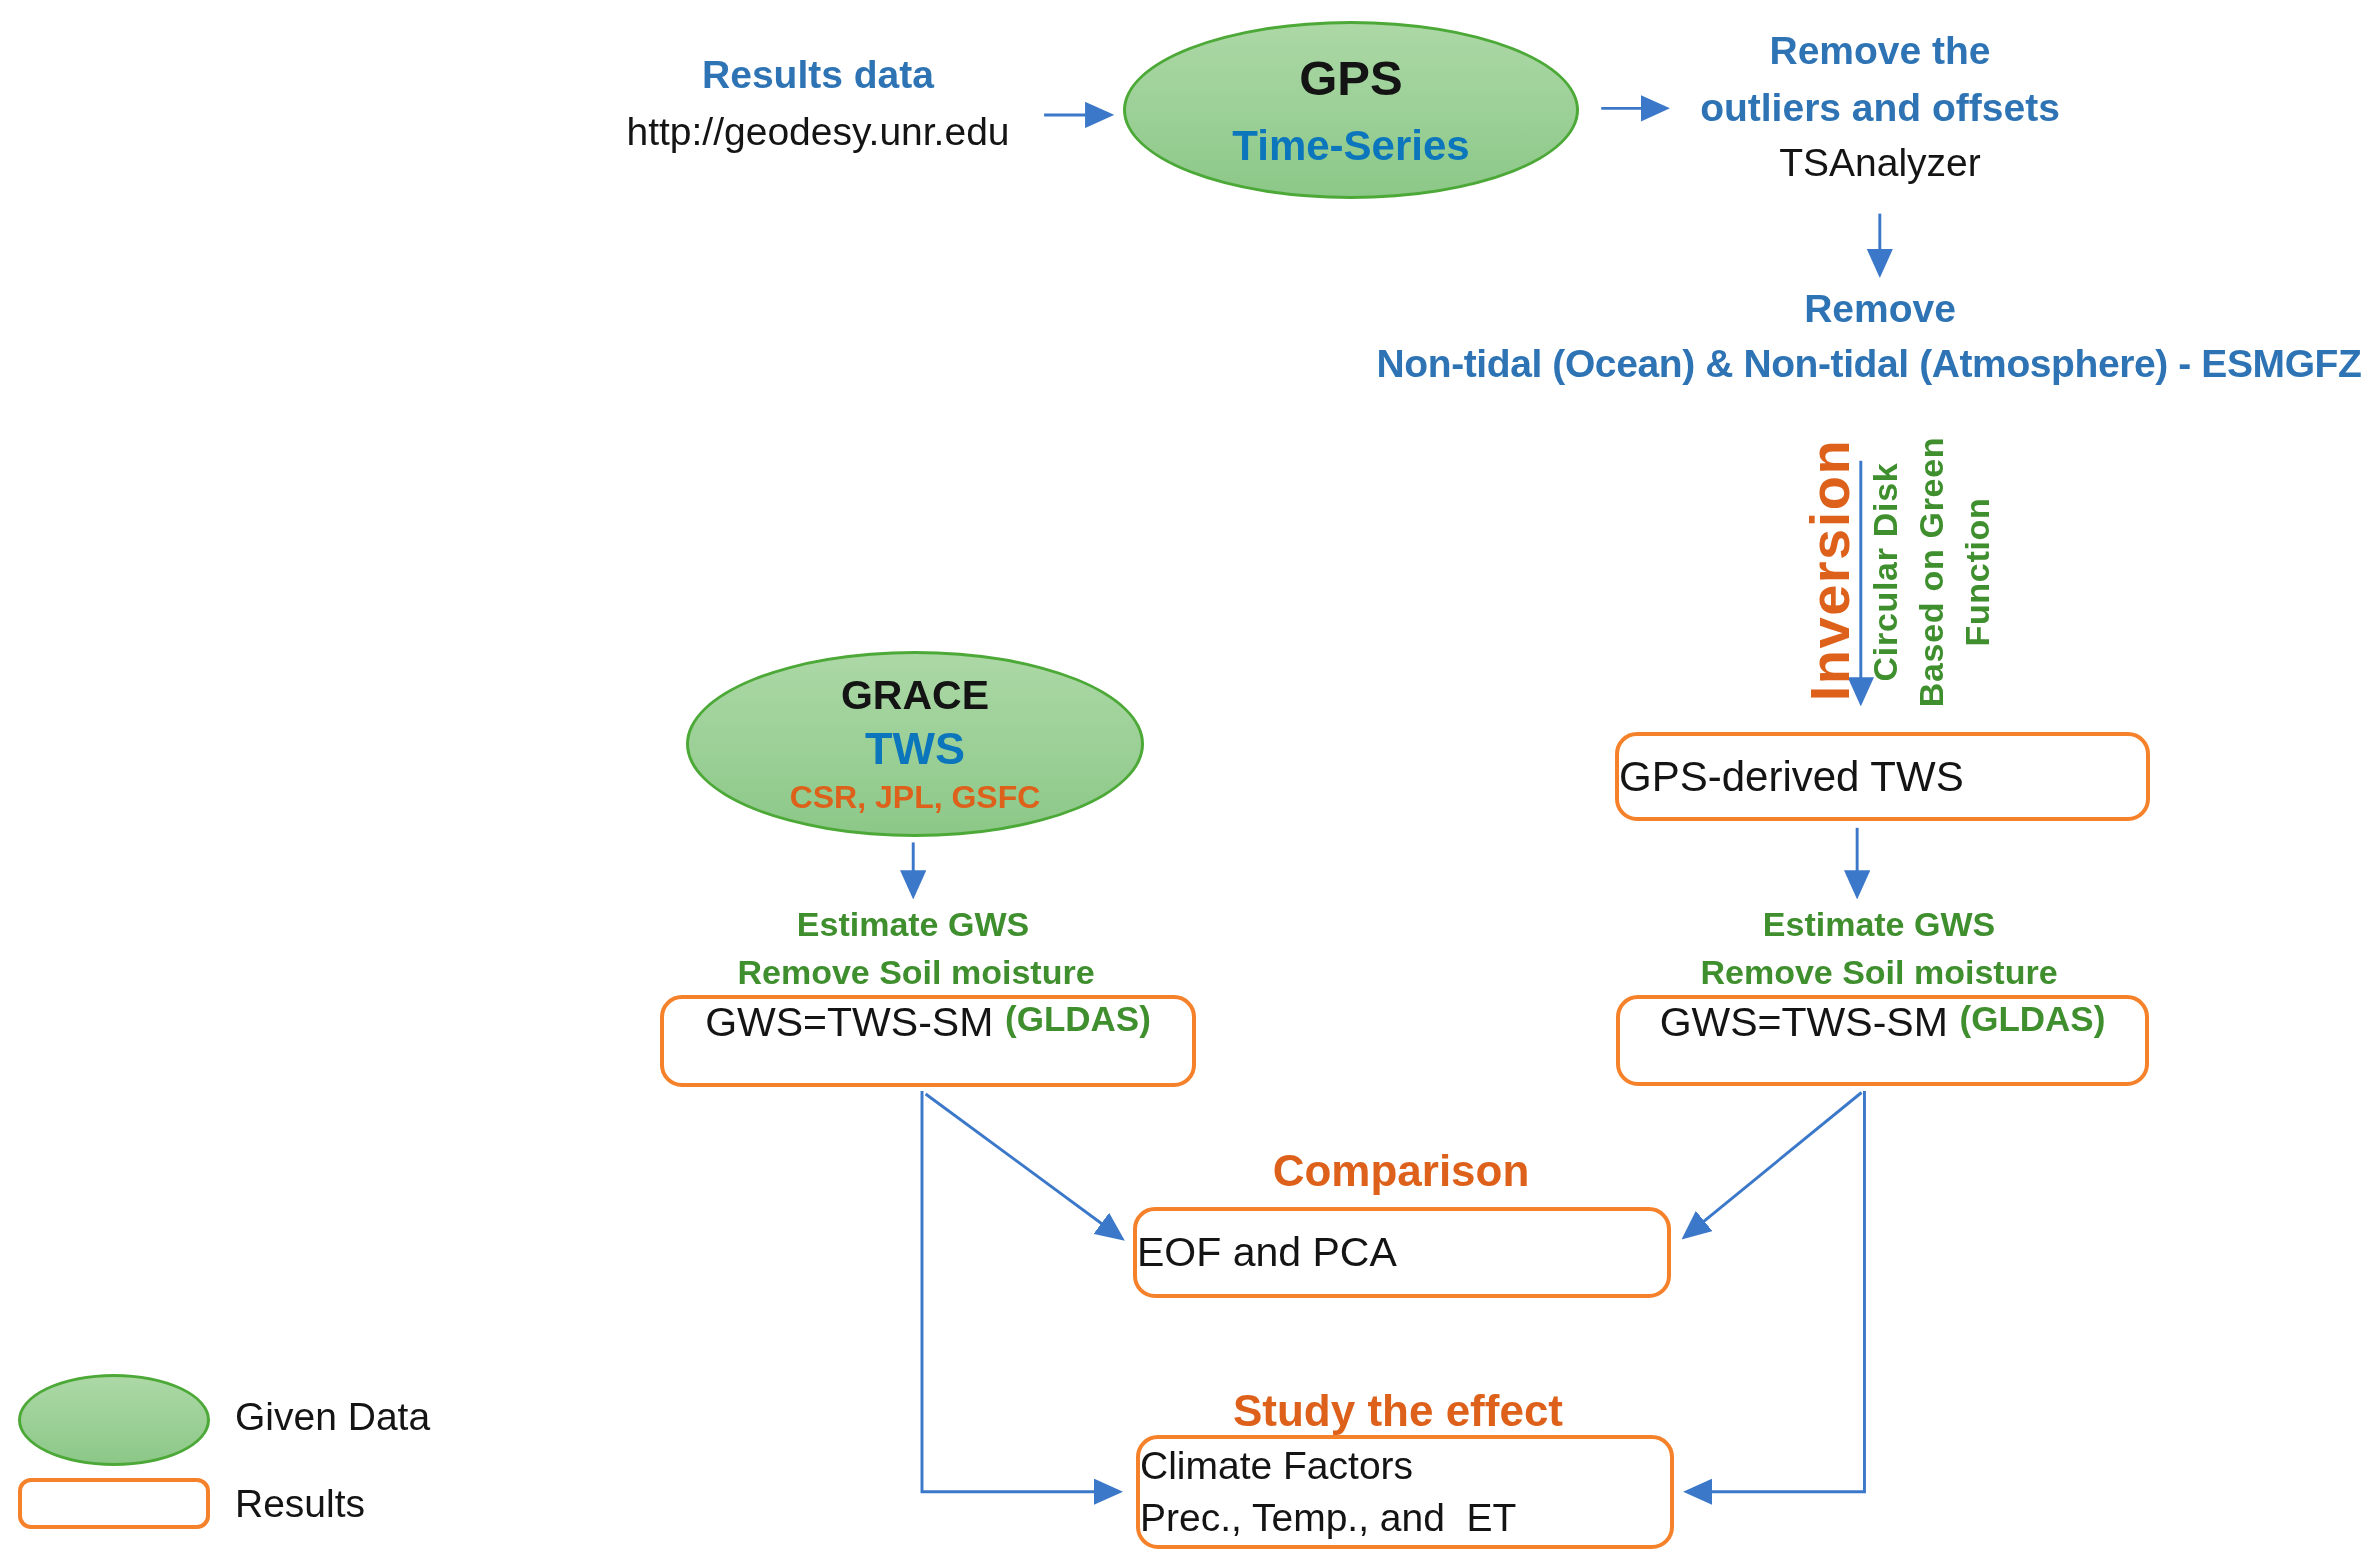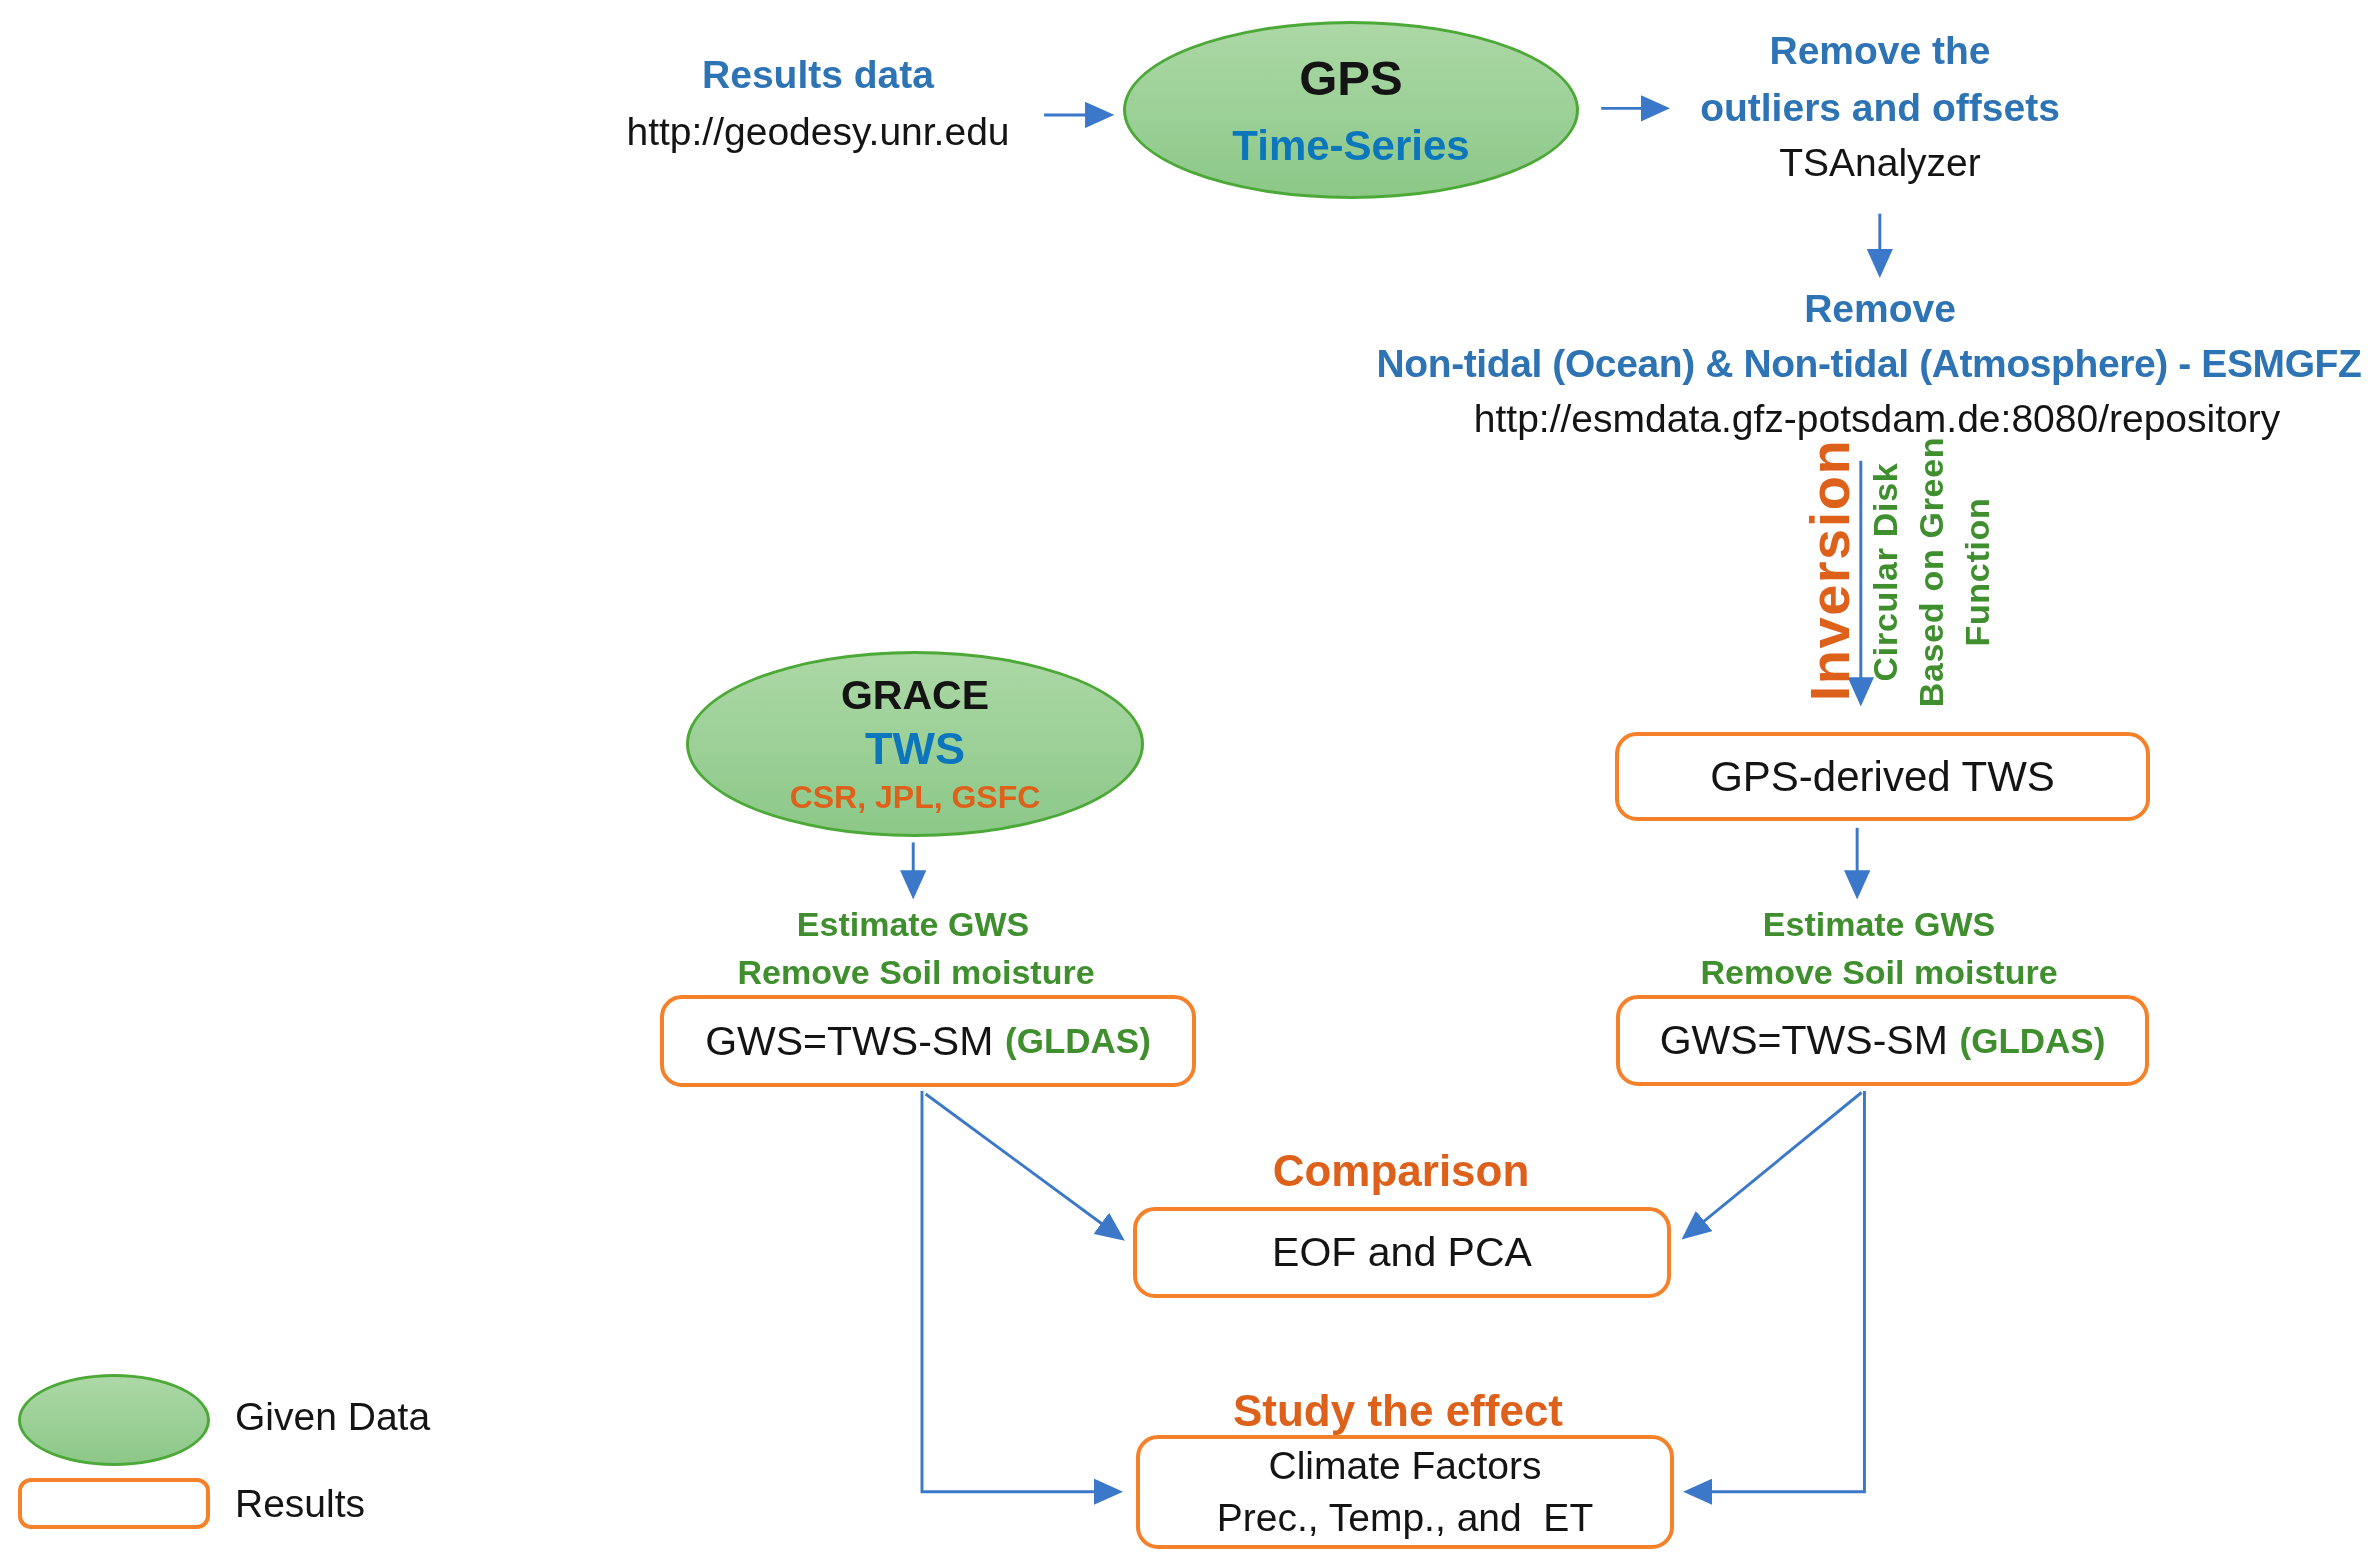--- a/index.html
+++ b/index.html
@@ -20,21 +20,21 @@
   .orangeh{color:#DD611A;font-weight:600}
 
   .f44{font-size:32px}.f46{font-size:34px}.f48{font-size:35px}
   .f54{font-size:39px}.f56{font-size:41px}.f58{font-size:42px}
   .f60{font-size:44px}.f62{font-size:45px}.f64{font-size:49px}.f76{font-size:56px}
 
   .ellipse{position:absolute;border:3.7px solid #4CA937;border-radius:50%;
     background:linear-gradient(180deg,#ACD8A6 0%,#8CC888 100%);
     display:flex;flex-direction:column;align-items:center;justify-content:center;z-index:2}
   .obox{position:absolute;border:4.4px solid #F5822A;border-radius:22px;background:#fff;
-    display:flex;flex-direction:column;align-items:center;justify-content:center;z-index:2}
+    display:flex;flex-direction:column;justify-content:center;z-index:2}
   .row{flex-direction:row;gap:11.7px}
   .tight{letter-spacing:-0.4px}
   .pre{white-space:pre}
   .rotblock{line-height:46px;letter-spacing:0.7px;font-weight:700}
 </style>
 </head>
 <body>
 
 <div id="canvas">
 
@@ -65,21 +65,20 @@
     <div class="black f64" style="font-weight:600">GPS</div>
     <div class="brightblue f58" style="margin-top:16px">Time-Series</div>
   </div>
 
   <div class="txt blue f54" style="left:1880px;top:51px">Remove the</div>
   <div class="txt blue f54" style="left:1880px;top:108px">outliers and offsets</div>
   <div class="txt black f54" style="left:1880px;top:163px">TSAnalyzer</div>
 
   <div class="txt blue f54" style="left:1880px;top:309px">Remove</div>
   <div class="txt blue f54 tight" style="left:1869px;top:364px">Non-tidal (Ocean) &amp; Non-tidal (Atmosphere) - ESMGFZ</div>
-  <div class="txt black f54" style="left:1877px;top:419px">http://esmdata.gfz-potsdam.de:8080/repository</div>
 
   <div class="txt rot orangeh f76" style="left:1830px;top:570px;letter-spacing:1.5px">Inversion</div>
   <div class="txt rot green f46 rotblock" style="left:1931px;top:572px">
     <div>Circular Disk</div>
     <div>Based on Green</div>
     <div>Function</div>
   </div>
 
   <div class="obox" style="left:1615px;top:732px;width:535px;height:89px">
     <div class="black f58">GPS-derived TWS</div>

